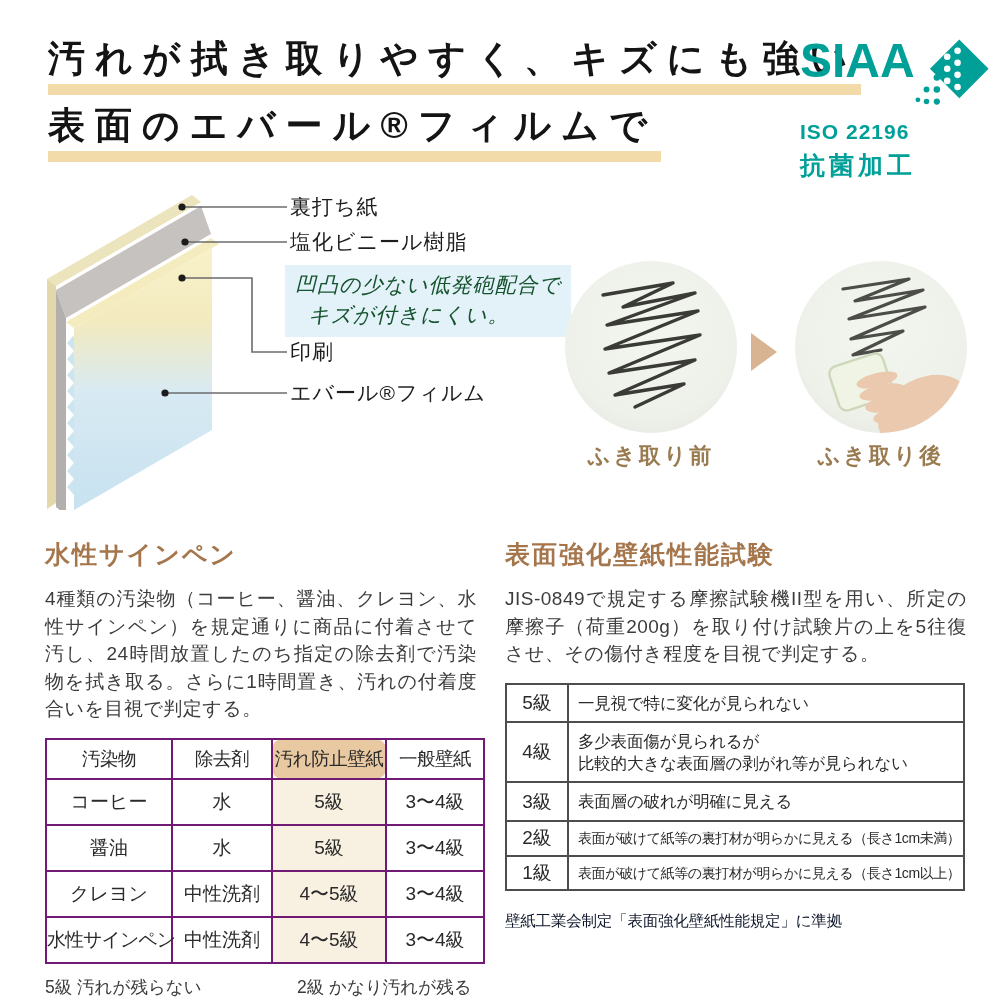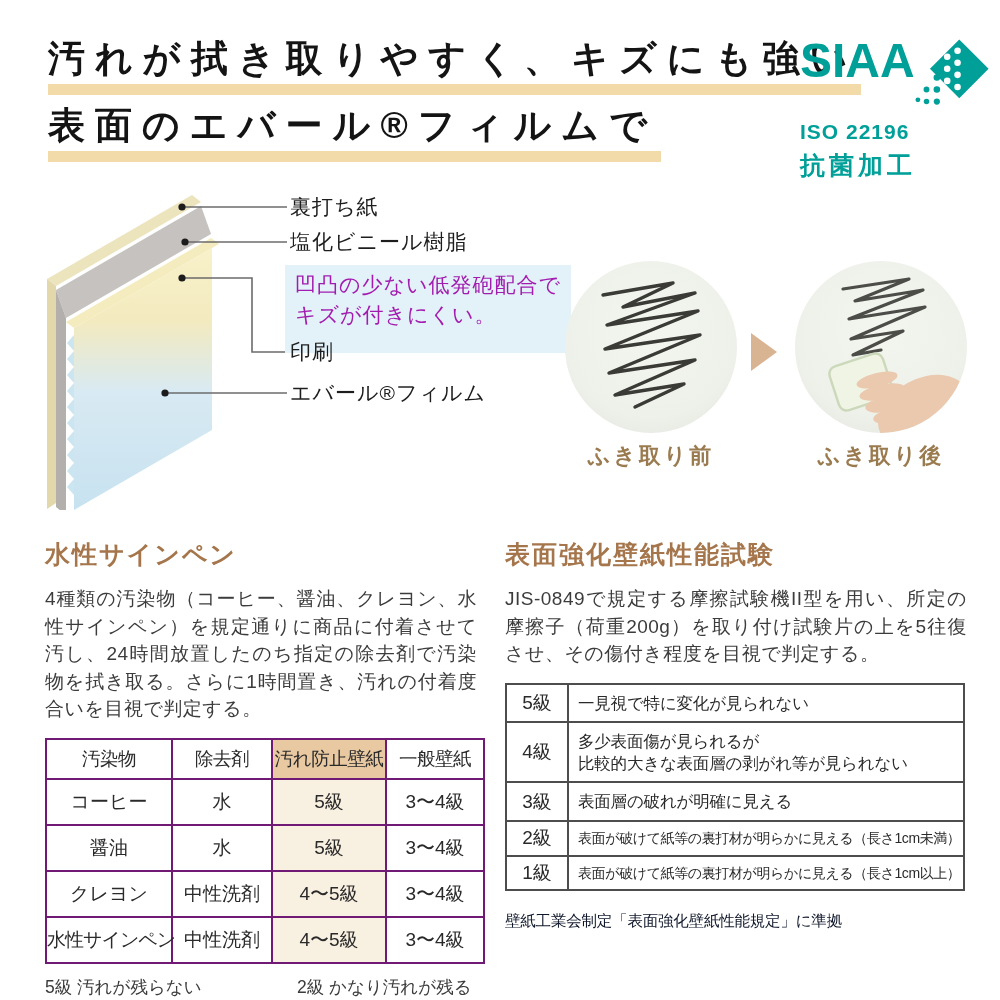--- a/index.html
+++ b/index.html
@@ -15,22 +15,22 @@
   .siaa{position:absolute;left:800px;top:38px;width:190px;color:#00A099;}
   .siaa-row{display:flex;align-items:flex-start;}
   .siaa-brand{font-size:48px;font-weight:800;line-height:0.95;letter-spacing:0px;}
   .siaa-diamond{margin-left:-4px;margin-top:-6px;}
   .siaa-iso{font-size:21px;font-weight:700;margin-top:4px;letter-spacing:1px;}
   .siaa-label{font-size:25px;font-weight:700;margin-top:5px;letter-spacing:4px;}
   
   .diagram{position:absolute;left:40px;top:185px;width:545px;height:325px;}
   .diagram svg.slab{position:absolute;left:0;top:0;}
   .dlabel{position:absolute;font-size:21px;line-height:28px;color:#1d1d1d;letter-spacing:1px;white-space:nowrap;}
-  .dnote{position:absolute;left:245px;top:80px;background:#E3F1F8;padding:5px 10px 23px 10px;
-       font-size:21px;line-height:30px;color:#a21caf;letter-spacing:1px;white-space:nowrap;}
+  .dnote{position:absolute;left:245px;top:80px;background:#E3F1F8;padding:5px 10px 7px 10px;
+       font-size:21px;line-height:30px;color:#14532d;letter-spacing:1px;white-space:nowrap;font-style:italic;}
   
   .wipe{position:absolute;left:560px;top:249px;width:430px;height:235px;}
   .circle{position:absolute;width:172px;height:172px;border-radius:50%;overflow:hidden;
        background:radial-gradient(circle at 50% 40%, #F3F5EF 0%, #EEF0EA 65%, #E1E4DC 100%);}
   .circle.before{left:5px;top:12px;}
   .circle.after{left:235px;top:12px;}
   .arrow{position:absolute;left:191px;top:84px;width:0;height:0;
        border-top:19px solid transparent;border-bottom:19px solid transparent;
        border-left:26px solid #D9B493;}
   .wlabel{position:absolute;top:192px;width:172px;text-align:center;font-size:22px;font-weight:700;
@@ -43,21 +43,21 @@
   h3.sec{margin:0 0 14px 0;font-size:25px;font-weight:700;color:#A5764C;letter-spacing:2px;}
   p.desc{margin:0 0 15px 0;font-size:19px;line-height:1.45;color:#3c3c3c;letter-spacing:0.5px;
        text-align:justify;}
   
   table.stain{border-collapse:collapse;width:430px;table-layout:fixed;}
   table.stain th,table.stain td{border:2px solid #701a75;text-align:center;white-space:nowrap;
        font-size:19px;color:#2a2a2a;font-weight:400;padding:0;}
   table.stain th{height:38px;font-size:18.5px;letter-spacing:-0.5px;}
   table.stain td{height:44px;}
   table.stain .c0{width:124px;} table.stain .c1{width:98px;}
-  table.stain .c2{width:112px;} table.stain .c3{width:96px;}
+  table.stain .c2{width:112px;border-radius:10px;} table.stain .c3{width:96px;}
   table.stain th.hl{background:#E9C9A1;}
   table.stain td.hl{background:#F8F0E1;}
   td.tight{font-size:17.5px;letter-spacing:-1px;}
   .legend{display:flex;margin-top:10px;font-size:17.5px;line-height:1.5;color:#3c3c3c;}
   .legend .lcol1{width:252px;} .legend div{white-space:nowrap;}
   
   table.surf{border-collapse:collapse;width:460px;table-layout:fixed;margin-top:14px;}
   table.surf td{border:2px solid #4d4d4d;color:#2a2a2a;}
   table.surf td.grade{width:58px;text-align:center;font-size:19px;}
   table.surf td.gdesc{font-size:16.5px;line-height:1.35;padding:7px 9px;letter-spacing:-0.2px;}
@@ -135,21 +135,21 @@
       <circle cx="142" cy="22" r="3.6"></circle>
       <circle cx="145" cy="57" r="3.6"></circle>
       <circle cx="142" cy="93" r="3.6"></circle>
       <circle cx="125" cy="208" r="3.6"></circle>
     </g>
   </svg>
   <div class="dlabel" style="left:250px;top:8px;">裏打ち紙</div>
   <div class="dlabel" style="left:250px;top:43px;">塩化ビニール樹脂</div>
   <div class="dnote">
     <span style="display:block;">凹凸の少ない低発砲配合で</span>
-    <span style="display:block;">キズが付きにくい。</span>
+    <span style="display:block;margin-left:13px;">キズが付きにくい。</span>
   </div>
   <div class="dlabel" style="left:250px;top:153px;">印刷</div>
   <div class="dlabel" style="left:250px;top:194px;">エバール®フィルム</div>
 </div>
 
 <div class="wipe">
   <div class="circle before">
     <svg width="172" height="172" viewBox="-86 -86 172 172">
       <path d="M -48,-52 L 22,-64 L -28,-40 L 44,-54 L -44,-22 L 47,-36 L -46,2 L 49,-12 L -42,26 L 44,13 L -36,48 L 33,37 L -16,60" fill="none" stroke="#3A3A36" stroke-width="3.4" stroke-linejoin="round" stroke-linecap="round"></path>
     </svg>

